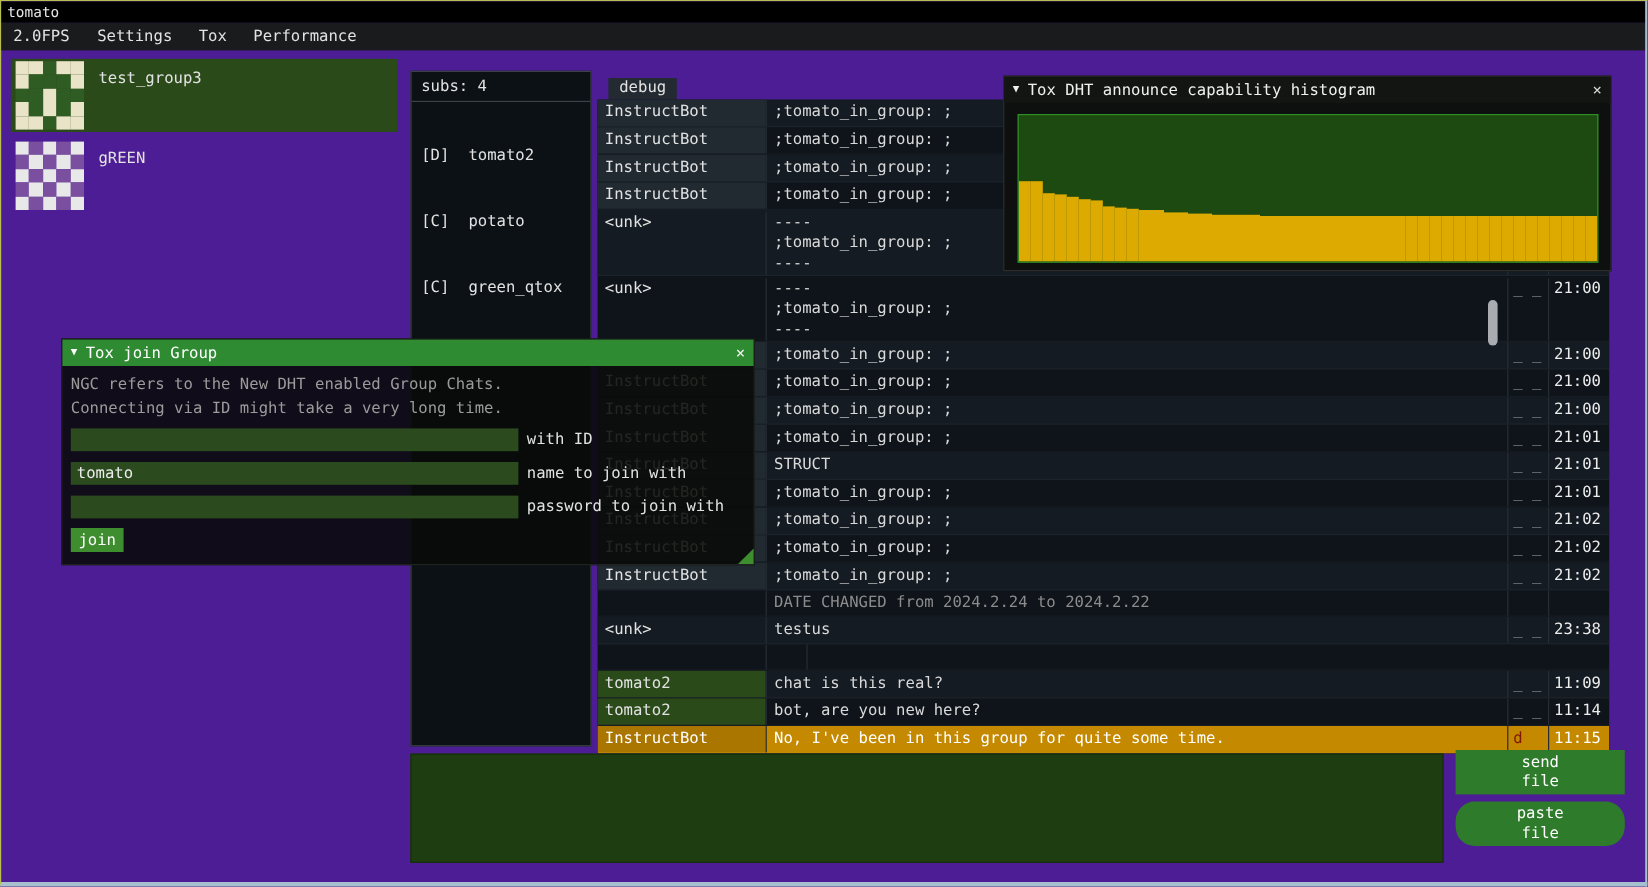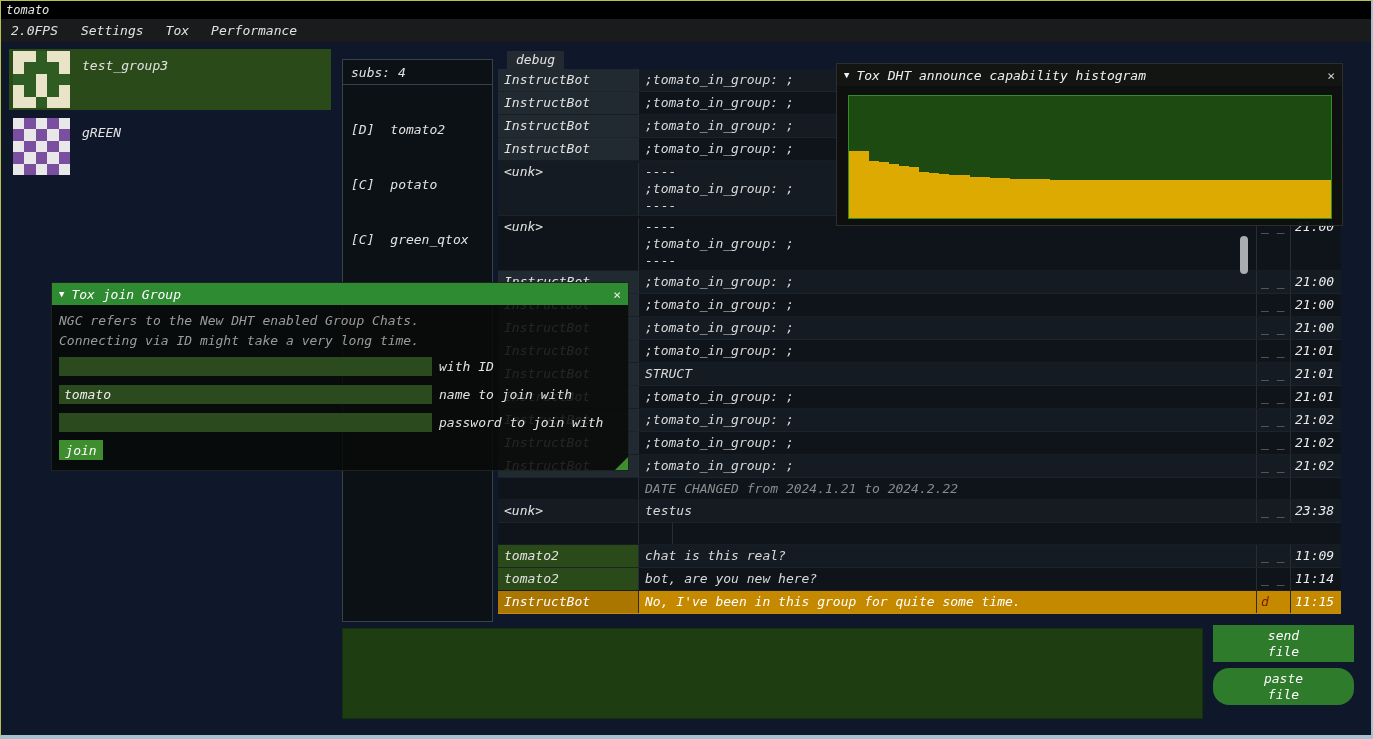--- a/index.html
+++ b/index.html
@@ -1,23 +1,23 @@
 <!DOCTYPE html>
 <html><head>
 <meta charset="utf-8">
 <style>
   * { margin:0; padding:0; }
   body { background:#05070a; }
   .app {
     position:relative; width:1373px; height:739px; overflow:hidden;
-    background:#0f172a; color:#e2e2e2;
+    background:#4c1d95; color:#e2e2e2;
     font-family:"DejaVu Sans Mono", monospace; font-size:13px;
     box-sizing:border-box;
     border-top:1px solid #b9be50; border-left:1px solid #b9be50;
-    border-right:2px solid #a7c0d0; border-bottom:4px solid #a7c0d0;font-style:italic;
+    border-right:2px solid #a7c0d0; border-bottom:4px solid #a7c0d0;
   }
   
   .titlebar { position:absolute; left:0; top:0; right:0; height:18px; background:#000;
     line-height:18px; padding-left:5px; font-size:12px; color:#e6e6e6; }
   .menubar { position:absolute; left:0; top:18px; right:0; height:23px; background:#191b1c; display:flex; }
   .fps { padding:0 12px 0 10px; line-height:23px; }
   .menu-items { display:flex; }
   .menu-item { padding:0 11px; line-height:23px; cursor:default; }
   
   .sidebar { position:absolute; left:8px; top:48px; width:322px; }
@@ -26,21 +26,21 @@
   .group-avatar { width:57px; height:57px; margin:2px 0 0 4px; display:grid; flex:none; }
   .group-name { margin:9px 0 0 12px; }
   
   .members-panel { position:absolute; left:341px; top:58px; width:151px; height:563px;
     border:1px solid #3b4148; box-sizing:border-box; padding:5px 0 0 8px; background:#0c1116; }
   .members-header { margin-bottom:4px; }
   .members-sep { border-top:1px solid #3b4148; margin:0 0 8px -8px; }
   .member-item { line-height:20px;margin-top:35px; }
   .member-tag { margin-right:8px; }
   
-  .chat-panel { position:absolute; left:497px; top:50px; width:843px; height:563px; }
+  .chat-panel { position:absolute; left:497px; top:64px; width:843px; height:563px; }
   .chat-tabbar { height:18px; display:flex; padding-left:9px; border-bottom:1px solid rgba(255,255,255,0.06); }
   .chat-tab { padding:0 9px; line-height:18px; background:#232a32; }
   .chat-table { position:absolute; left:0; top:18px; width:843px; height:545px; background:#0e141a; overflow:hidden; }
   .chat-row { display:flex; height:23px; line-height:22px; box-sizing:border-box;
     border-bottom:1px solid rgba(255,255,255,0.04); }
   .chat-table > .chat-row:nth-child(odd) { background:#141b22; }
   .cell-name { flex:none; width:140px; padding-left:6px; box-sizing:border-box; overflow:hidden; white-space:nowrap; }
   .cell-msg { flex:none; width:618px; padding-left:6px; box-sizing:border-box;
     border-left:1px solid #262d35; white-space:pre-line; overflow:hidden; color:#d9d9d9; }
   .cell-flags { flex:none; width:34px; padding-left:4px; box-sizing:border-box;
@@ -302,21 +302,21 @@
     <div class="cell-time">21:02</div>
   </div>
         <div class="chat-row peer-instructbot">
     <div class="cell-name">InstructBot</div>
     <div class="cell-msg">;tomato_in_group: ;</div>
     <div class="cell-flags">_ _</div>
     <div class="cell-time">21:02</div>
   </div>
         <div class="chat-row kind-date">
     <div class="cell-name"></div>
-    <div class="cell-msg">DATE CHANGED from 2024.1.21 to 2024.2.22</div>
+    <div class="cell-msg">DATE CHANGED from 2024.2.24 to 2024.2.22</div>
     <div class="cell-flags"></div>
     <div class="cell-time"></div>
   </div>
         <div class="chat-row peer-unk">
     <div class="cell-name">&lt;unk&gt;</div>
     <div class="cell-msg">testus</div>
     <div class="cell-flags">_ _</div>
     <div class="cell-time">23:38</div>
   </div>
         <div class="chat-row kind-date">

